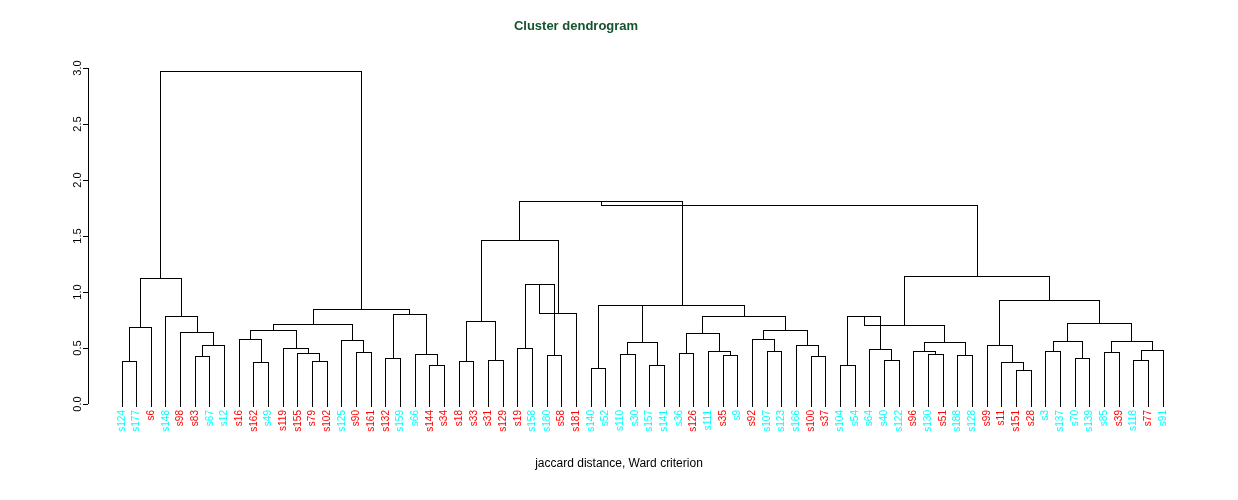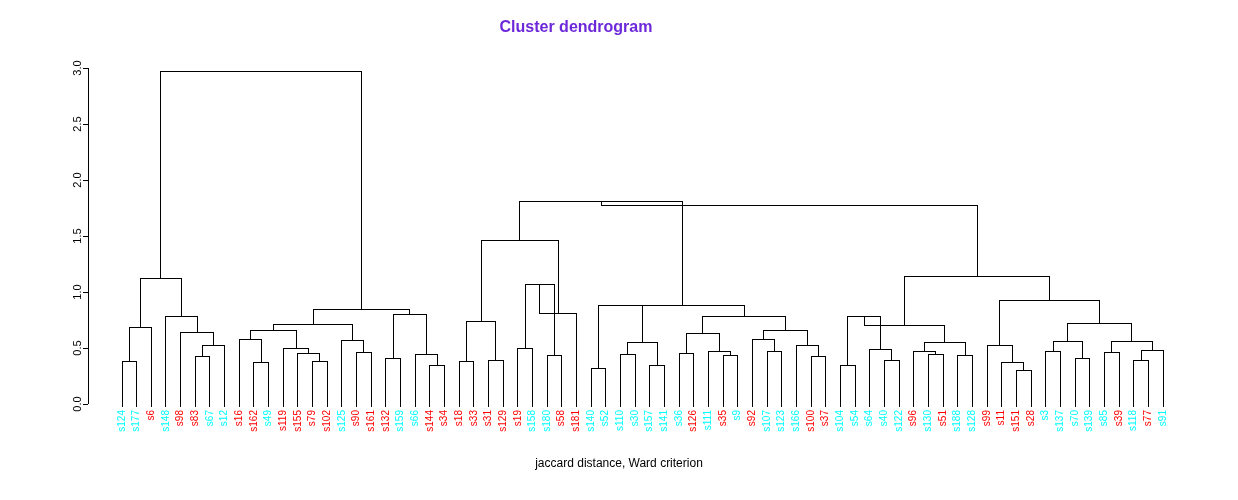--- a/index.html
+++ b/index.html
@@ -19,23 +19,23 @@
     left: 0; top: 0;
     width: 1238px;
     height: 500px;
   }
   .title {
     position: absolute;
     left: 0;
     top: 18px;
     width: 1152px;
     text-align: center;
-    font-size: 16px;
+    font-size: 13px;
     font-weight: bold;
-    color: #6d28d9;
+    color: #14532d;
     letter-spacing: 0px;
   }
   .xlab {
     position: absolute;
     left: 0;
     top: 456px;
     width: 1238px;
     text-align: center;
     font-size: 12px;
     color: #000000;

